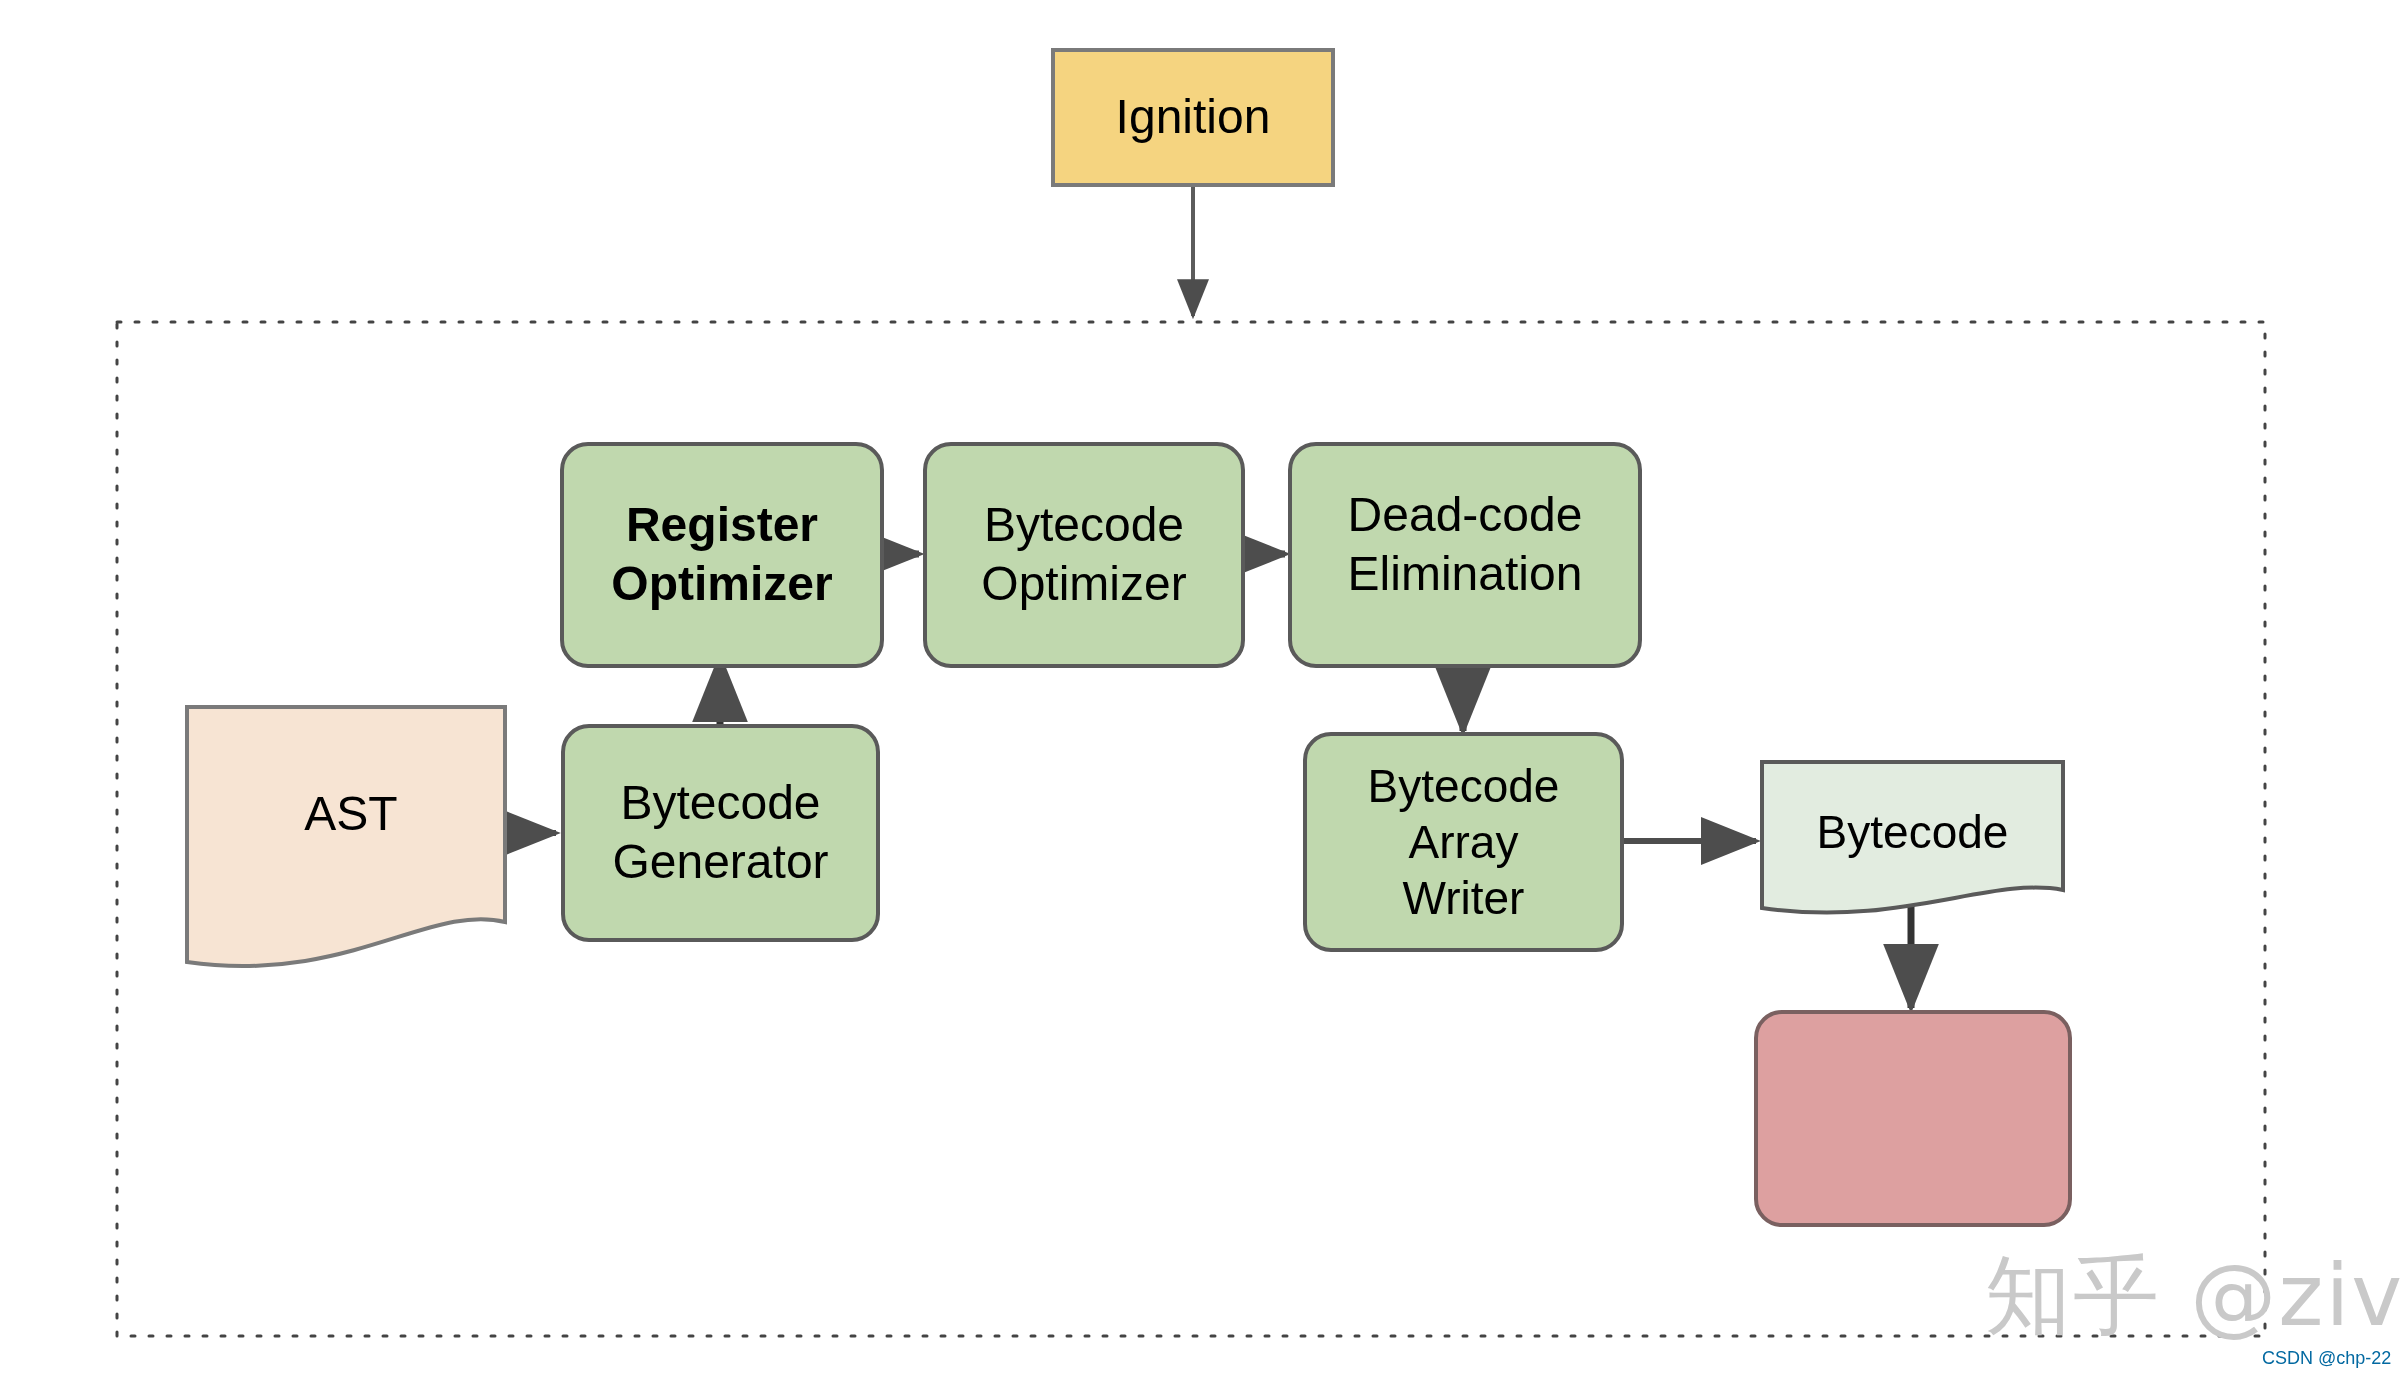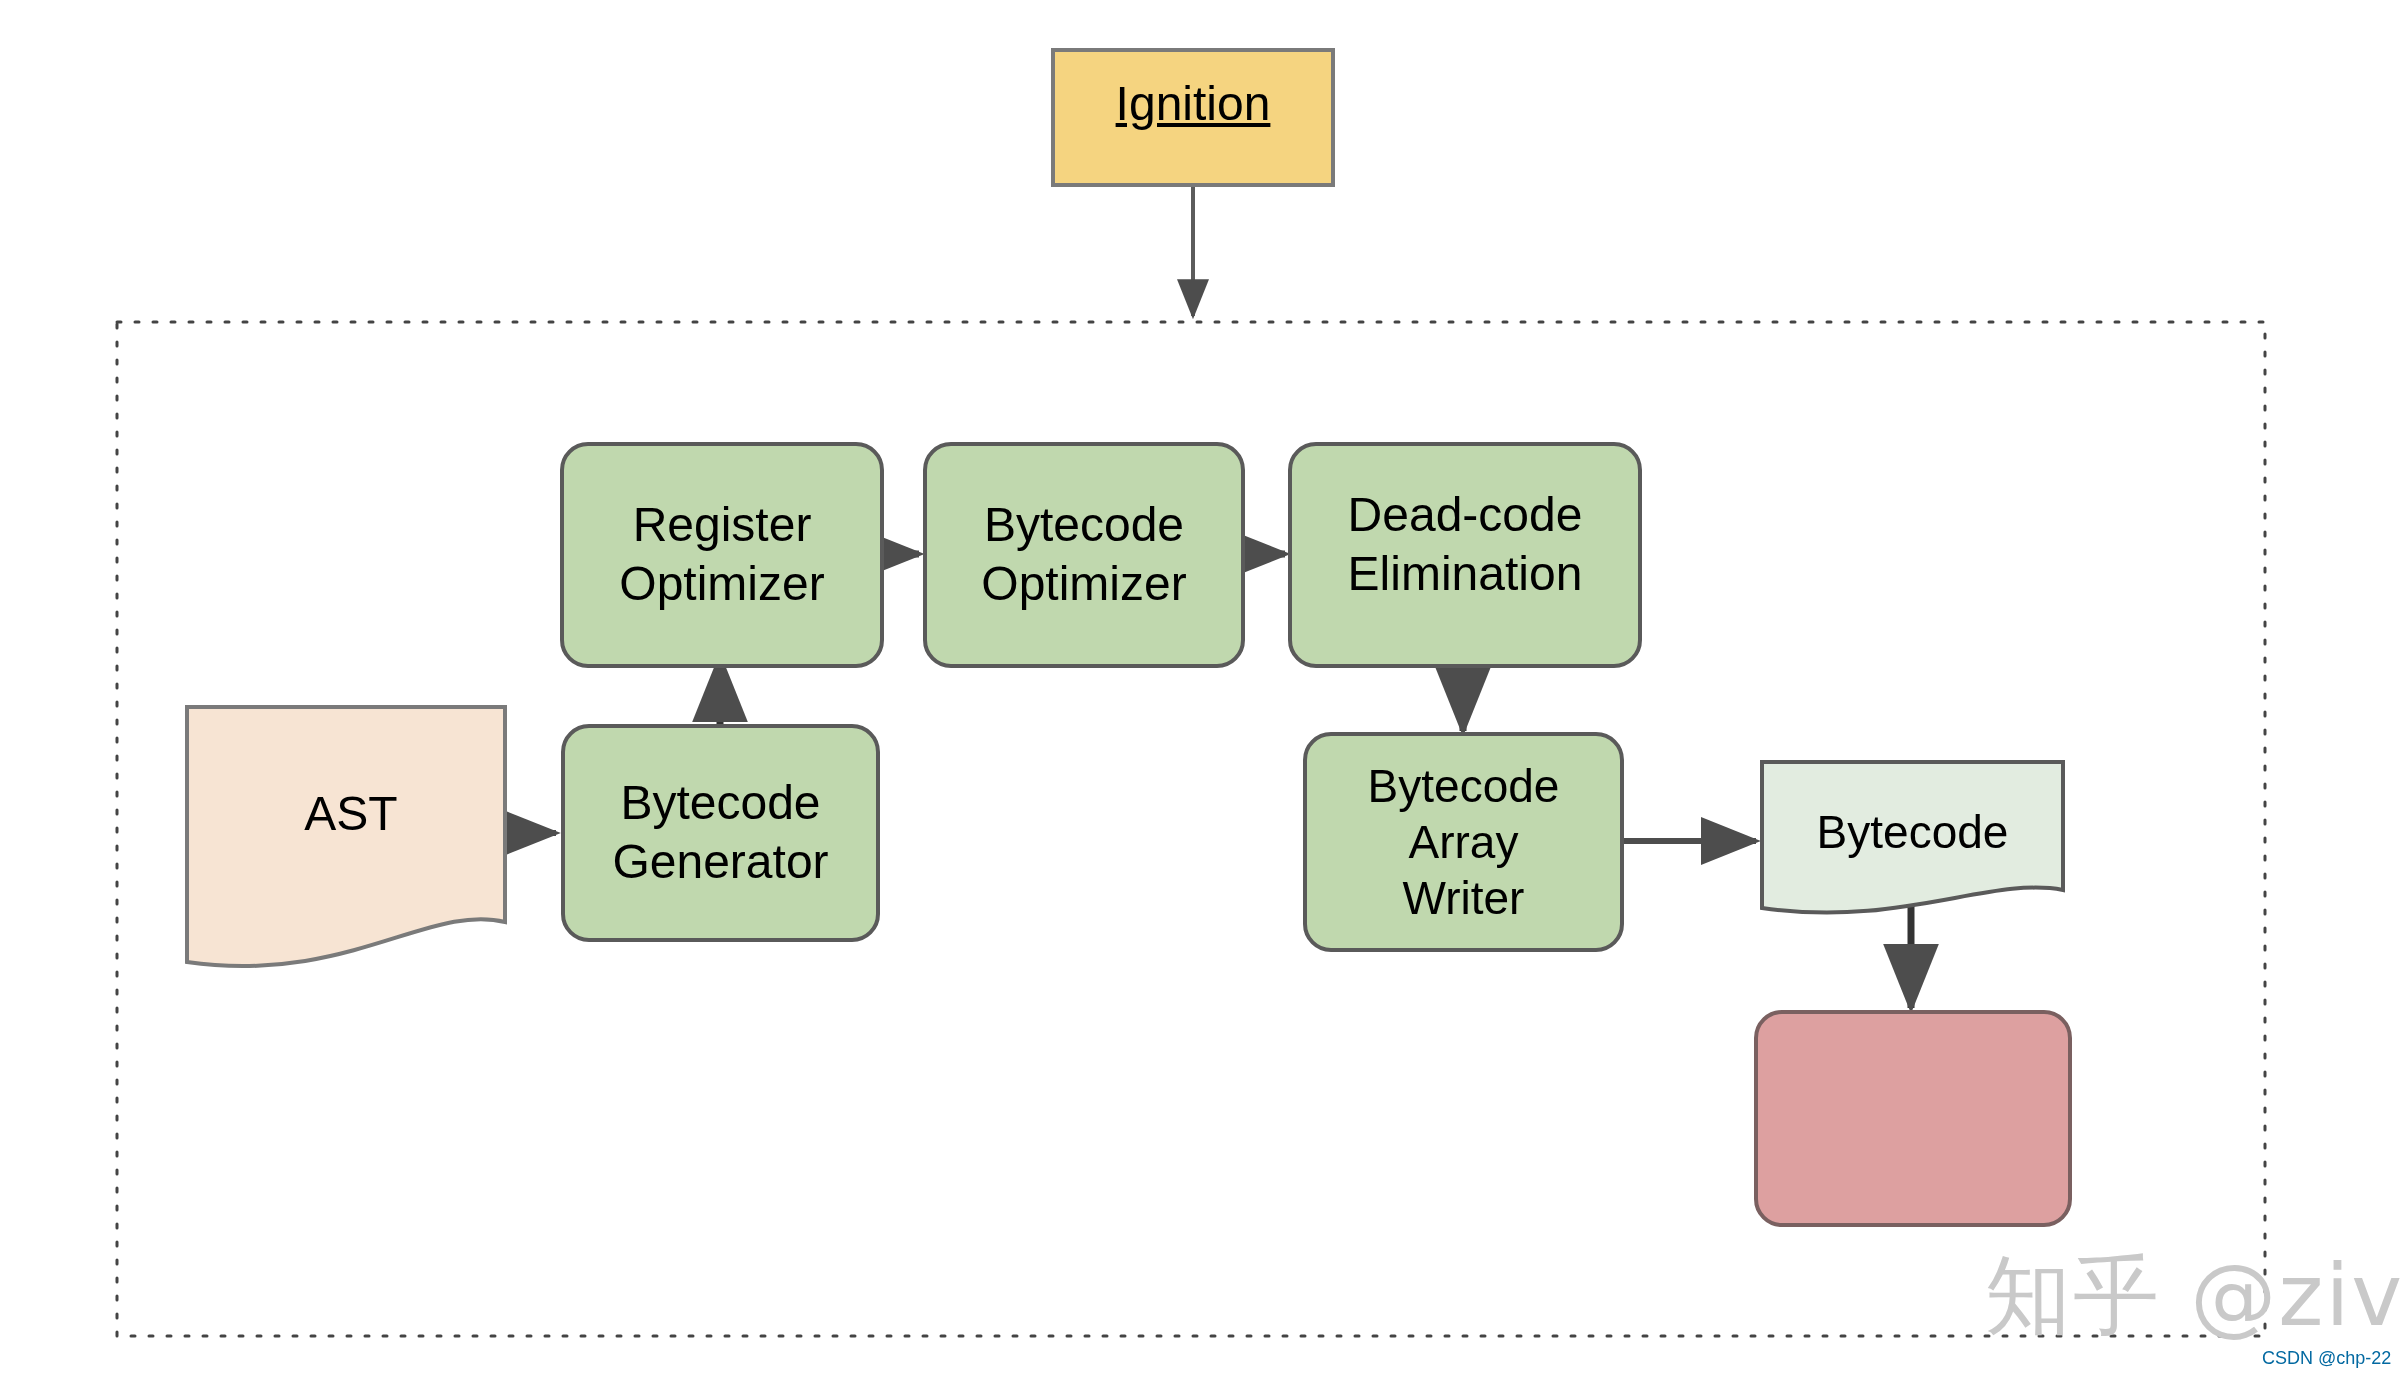--- a/index.html
+++ b/index.html
@@ -95,23 +95,23 @@
 
     <rect x="563" y="726" width="315" height="214" rx="26" ry="26" fill="#c0d8ae" stroke="#5a5a5a" stroke-width="4"></rect>
 
     <rect x="1305" y="734" width="317" height="216" rx="26" ry="26" fill="#c0d8ae" stroke="#5a5a5a" stroke-width="4"></rect>
 
     <path d="M 1762 762 L 2063 762 L 2063 890 C 1990 876 1900 928 1762 908 Z" fill="#e2ece0" stroke="#5a5a5a" stroke-width="4"></path>
 
     <rect x="1756" y="1012" width="314" height="213" rx="26" ry="26" fill="#dda0a0" stroke="#7a6060" stroke-width="4"></rect>
   </svg>
 
-  <div class="node-label lbl-48" style="left:1053px; top:37px; width:280px; height:135px;text-decoration:underline;">Ignition</div>
+  <div class="node-label lbl-48" style="left:1053px; top:50px; width:280px; height:135px;">Ignition</div>
 
-  <div class="node-label lbl-48" style="left:562px; top:444px; width:320px; height:222px;">Register
+  <div class="node-label lbl-48" style="left:562px; top:444px; width:320px; height:222px;font-weight:bold;">Register
 Optimizer</div>
 
   <div class="node-label lbl-48" style="left:925px; top:444px; width:318px; height:222px;">Bytecode
 Optimizer</div>
 
   <div class="node-label lbl-48" style="left:1290px; top:434px; width:350px; height:222px;">Dead-code
 Elimination</div>
 
   <div class="node-label lbl-48" style="left:192px; top:707px; width:318px; height:215px;">AST</div>
 

